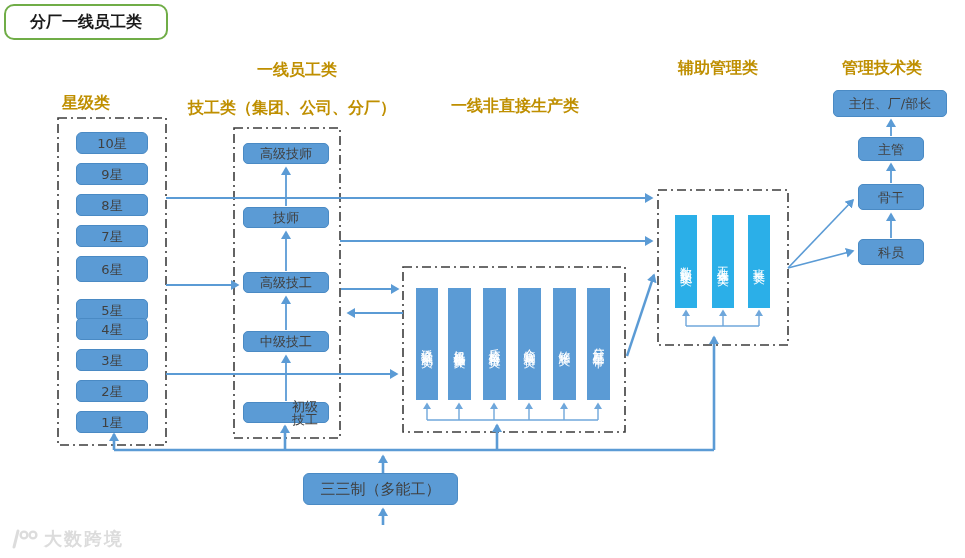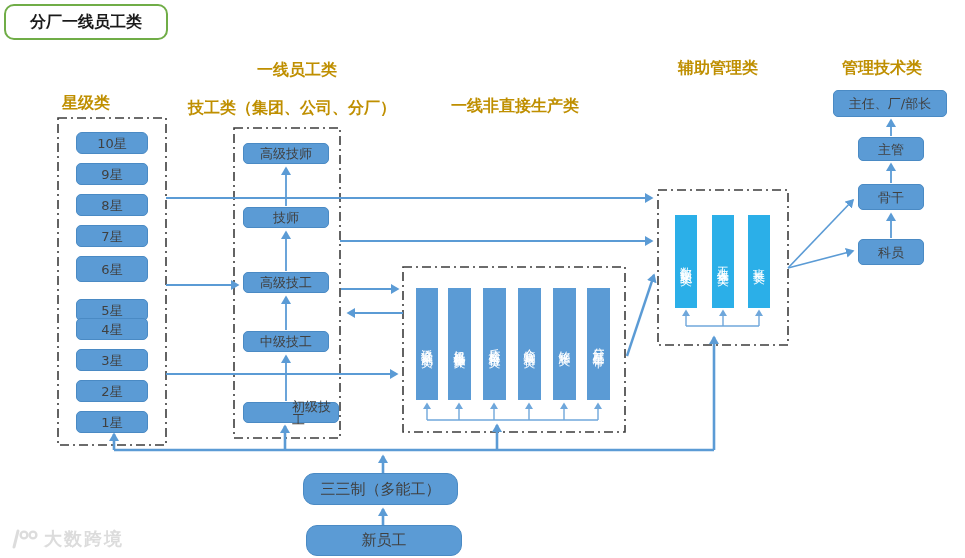--- a/index.html
+++ b/index.html
@@ -8,21 +8,21 @@
   #wires{position:absolute;left:0;top:0;z-index:1;}
   .box{position:absolute;z-index:2;background:#5B9BD5;border:1px solid #4A8AC4;border-radius:5px;
        color:#404040;display:flex;align-items:center;justify-content:center;font-size:13px;
        box-sizing:border-box;line-height:1;}
   .vbox{position:absolute;z-index:2;background:#5B9BD5;color:#fff;display:flex;align-items:center;
         justify-content:center;font-size:12px;box-sizing:border-box;
         writing-mode:vertical-rl;text-orientation:upright;letter-spacing:2px;line-height:1;}
   .vbox.cyan{background:#2BAFE8;border:none;}
   .hdr{position:absolute;z-index:2;color:#BF8F00;font-weight:bold;font-size:16px;text-align:left;
        white-space:nowrap;line-height:1;}
-  .bigbox{font-size:15px;border-radius:11px;}
+  .bigbox{font-size:15px;border-radius:6px;}
   #title-box{position:absolute;z-index:3;left:4px;top:4px;width:152px;padding:5px 4px;
              border:2.5px solid #70AD47;border-radius:10px;background:#fff;color:#1a1a1a;
              font-weight:bold;font-size:16px;text-align:center;line-height:1.35;}
   #watermark{position:absolute;z-index:2;left:8px;top:527px;display:flex;align-items:center;
              gap:6px;color:#DCDCDC;font-weight:bold;font-size:18px;letter-spacing:2px;}
 </style>
 </head>
 <body>
 
 <div id="canvas">
@@ -103,40 +103,39 @@
   <div class="box" style="left:76px;top:287px;width:72px;height:22px;margin-top:12px;">5星</div>
   <div class="box" style="left:76px;top:318px;width:72px;height:22px;">4星</div>
   <div class="box" style="left:76px;top:349px;width:72px;height:22px;">3星</div>
   <div class="box" style="left:76px;top:380px;width:72px;height:22px;">2星</div>
   <div class="box" style="left:76px;top:411px;width:72px;height:22px;text-align:center;">1星</div>
 
   <div class="box" style="left:243px;top:143px;width:86px;height:21px;">高级技师</div>
   <div class="box" style="left:243px;top:207px;width:86px;height:21px;">技师</div>
   <div class="box" style="left:243px;top:272px;width:86px;height:21px;">高级技工</div>
   <div class="box" style="left:243px;top:331px;width:86px;height:21px;">中级技工</div>
-  <div class="box" style="left:243px;top:402px;width:96px;height:21px;padding-left:48px;">初级技工</div>
+  <div class="box" style="left:243px;top:402px;width:86px;height:21px;padding-left:48px;">初级技工</div>
 
   <div class="vbox" style="left:416px;top:288px;width:22px;height:112px;">返修试制类</div>
   <div class="vbox" style="left:448px;top:288px;width:23px;height:112px;letter-spacing:1px;">机器设备操作类</div>
   <div class="vbox" style="left:483px;top:288px;width:23px;height:112px;">质检首检类</div>
   <div class="vbox" style="left:518px;top:288px;width:23px;height:112px;">仓管物料类</div>
   <div class="vbox" style="left:553px;top:288px;width:23px;height:112px;">铭牌类</div>
   <div class="vbox" style="left:587px;top:288px;width:23px;height:112px;">分厂基层骨干</div>
 
   <div class="vbox cyan" style="left:675px;top:215px;width:22px;height:93px;">数据文职类</div>
   <div class="vbox cyan" style="left:712px;top:215px;width:22px;height:93px;">工装保全类</div>
   <div class="vbox cyan" style="left:748px;top:215px;width:22px;height:93px;">班长类</div>
 
   <div class="box" style="left:833px;top:90px;width:114px;height:27px;">主任、厂/部长</div>
   <div class="box" style="left:858px;top:137px;width:66px;height:24px;">主管</div>
   <div class="box" style="left:858px;top:184px;width:66px;height:26px;">骨干</div>
   <div class="box" style="left:858px;top:239px;width:66px;height:26px;">科员</div>
 
   <div class="box bigbox" style="left:303px;top:473px;width:155px;height:32px;">三三制（多能工）</div>
-  <div class="box bigbox" style="left:306px;top:525px;width:156px;height:31px;">新员工</div>
 
   <div id="watermark">
     <svg width="30" height="22" viewBox="0 0 30 22">
       <path d="M6,19 L10,3" stroke="#DCDCDC" stroke-width="3" fill="none" stroke-linecap="round"></path>
       <circle cx="16" cy="7" r="3.4" stroke="#DCDCDC" stroke-width="2.4" fill="none"></circle>
       <circle cx="25" cy="7" r="3.4" stroke="#DCDCDC" stroke-width="2.4" fill="none"></circle>
     </svg>
     <span>大数跨境</span>
   </div>
 

